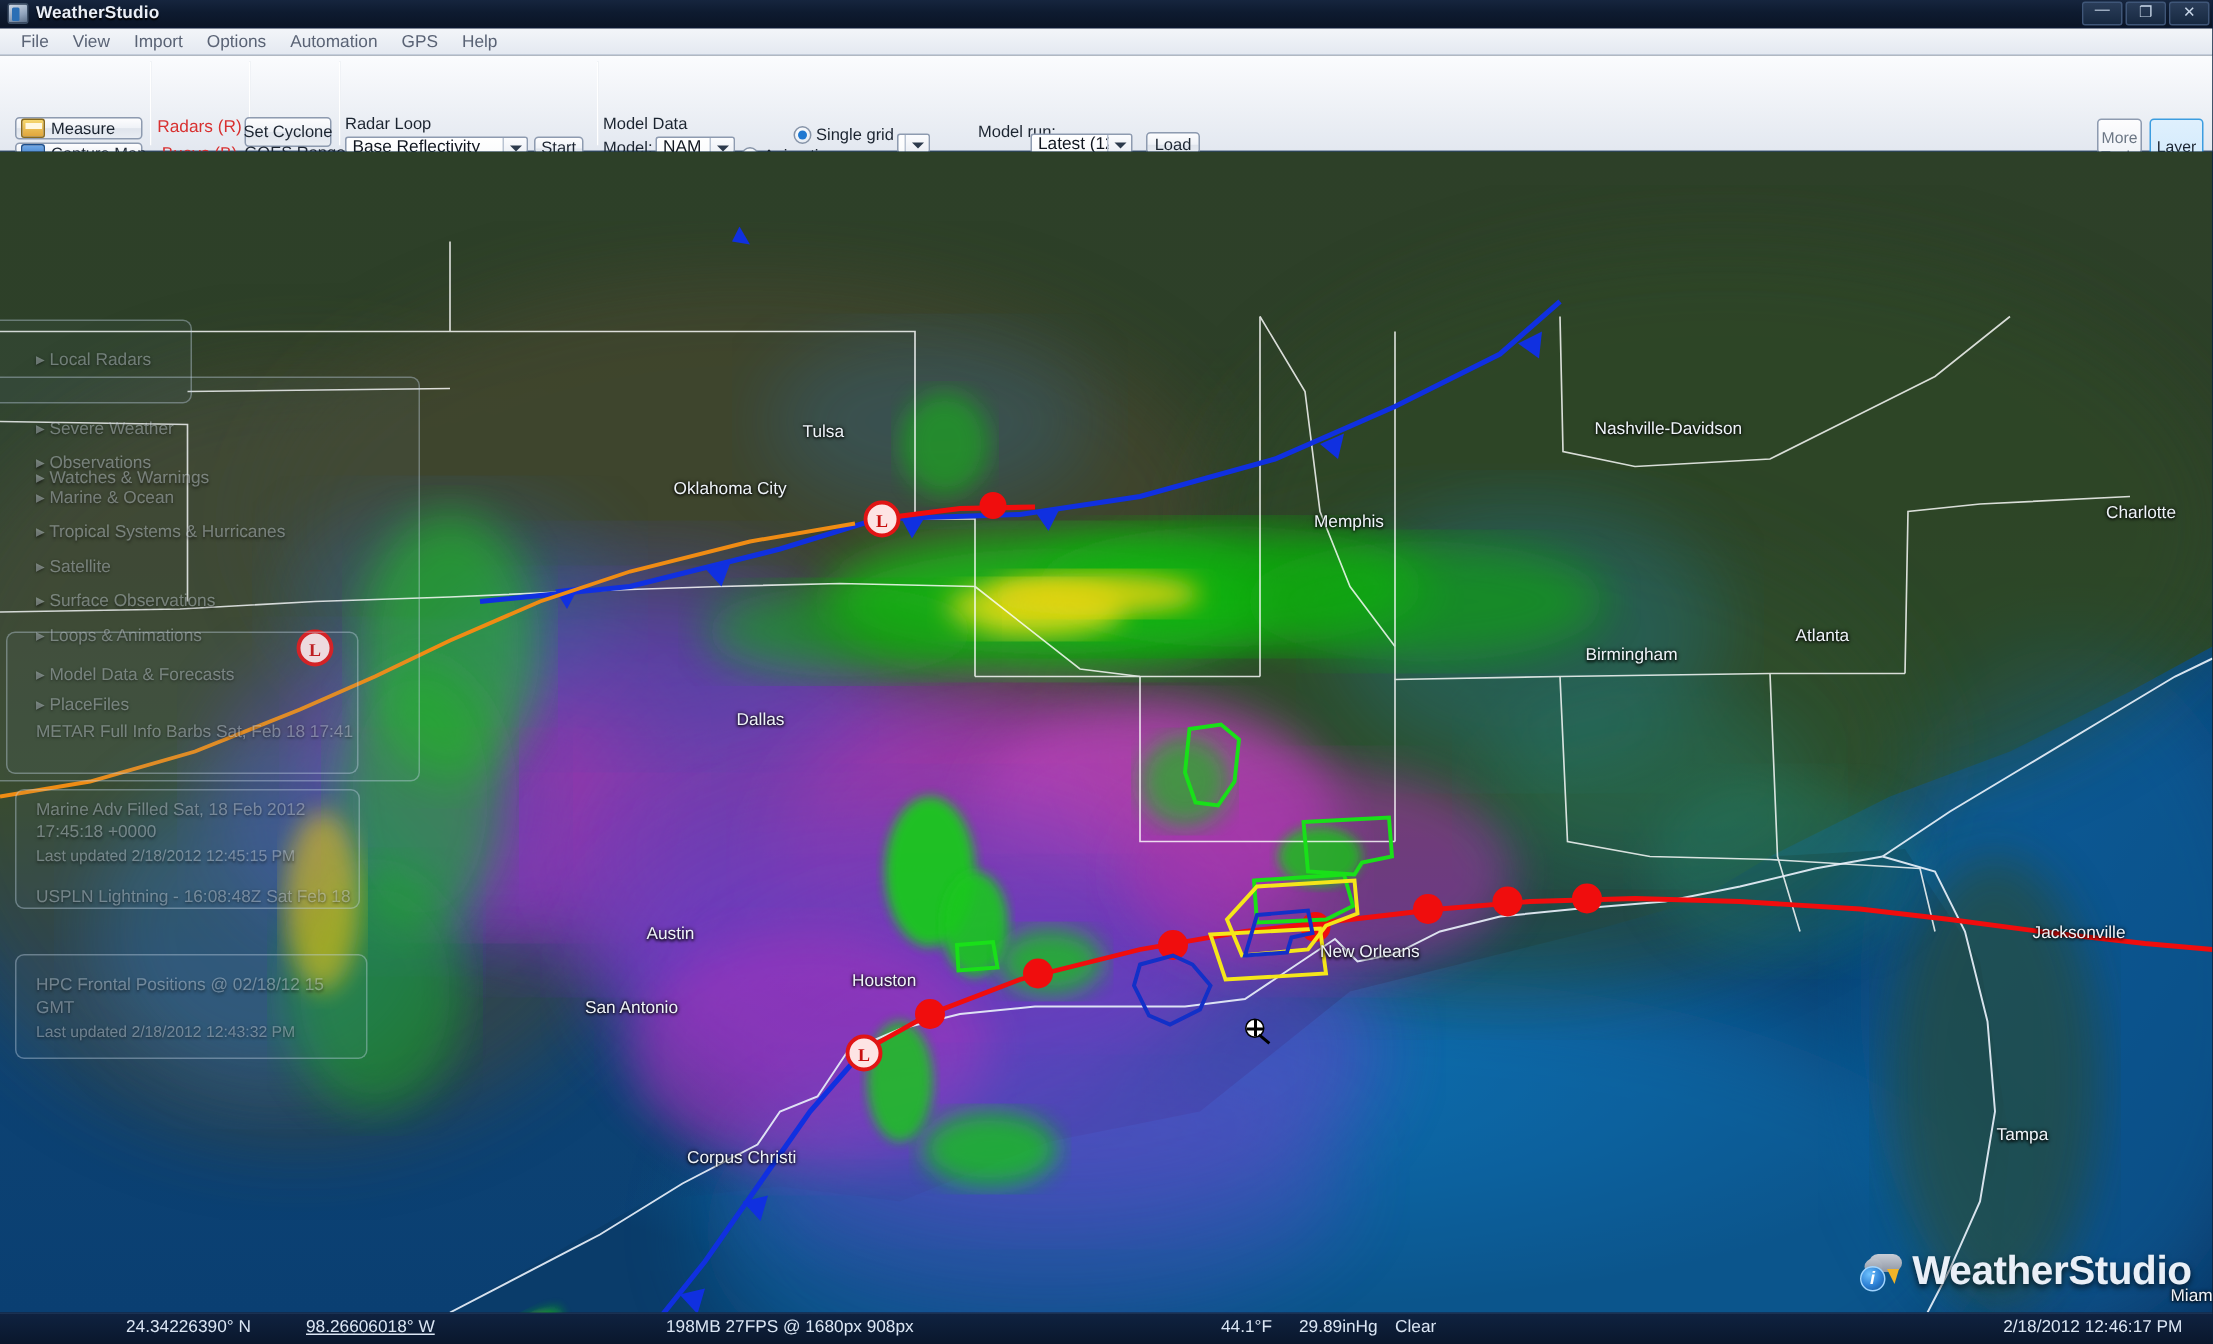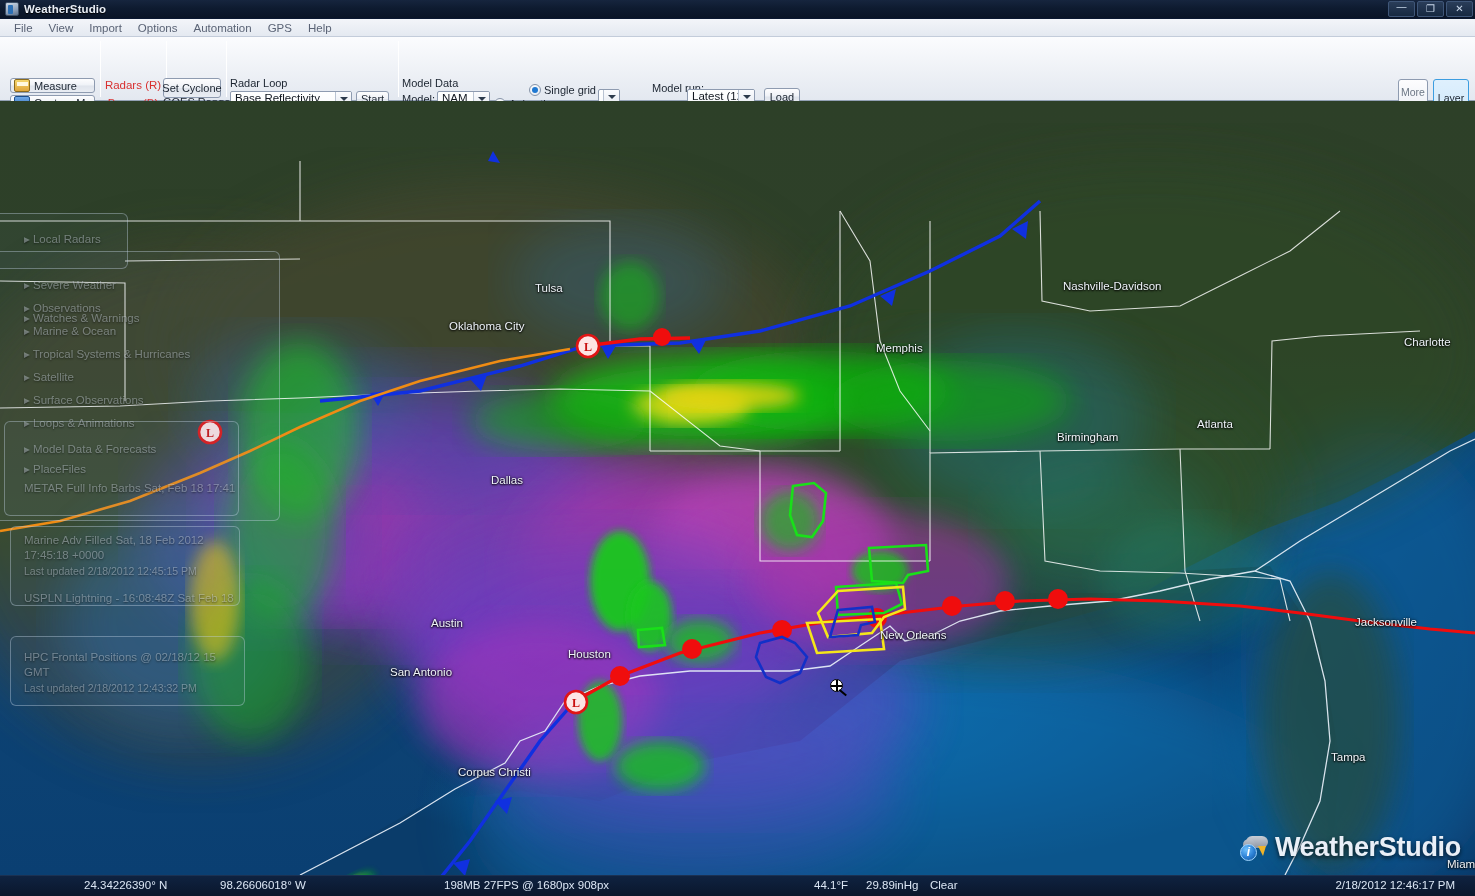--- a/index.html
+++ b/index.html
@@ -560,21 +560,21 @@
         <div class="cloud"></div>
         <div class="bolt"></div>
         <div class="idot">i</div>
       </div>
       <div class="lg-text">WeatherStudio</div>
     </div>
   </div>
 
   <div id="statusbar">
     <div class="cell" style="left:84px;">24.34226390° N</div>
-    <div class="cell" style="left:220px;">98.26606018° W</div>
+    <div class="cell" style="left:204px;text-decoration:underline;">98.26606018° W</div>
     <div class="cell" style="left:444px;">198MB 27FPS @ 1680px 908px</div>
     <div class="cell" style="left:814px;">44.1°F</div>
     <div class="cell" style="left:866px;">29.89inHg</div>
     <div class="cell" style="left:930px;">Clear</div>
     <div class="cell" style="right:20px;">2/18/2012 12:46:17 PM</div>
   </div>
 
 </div>
 
 </body></html>

